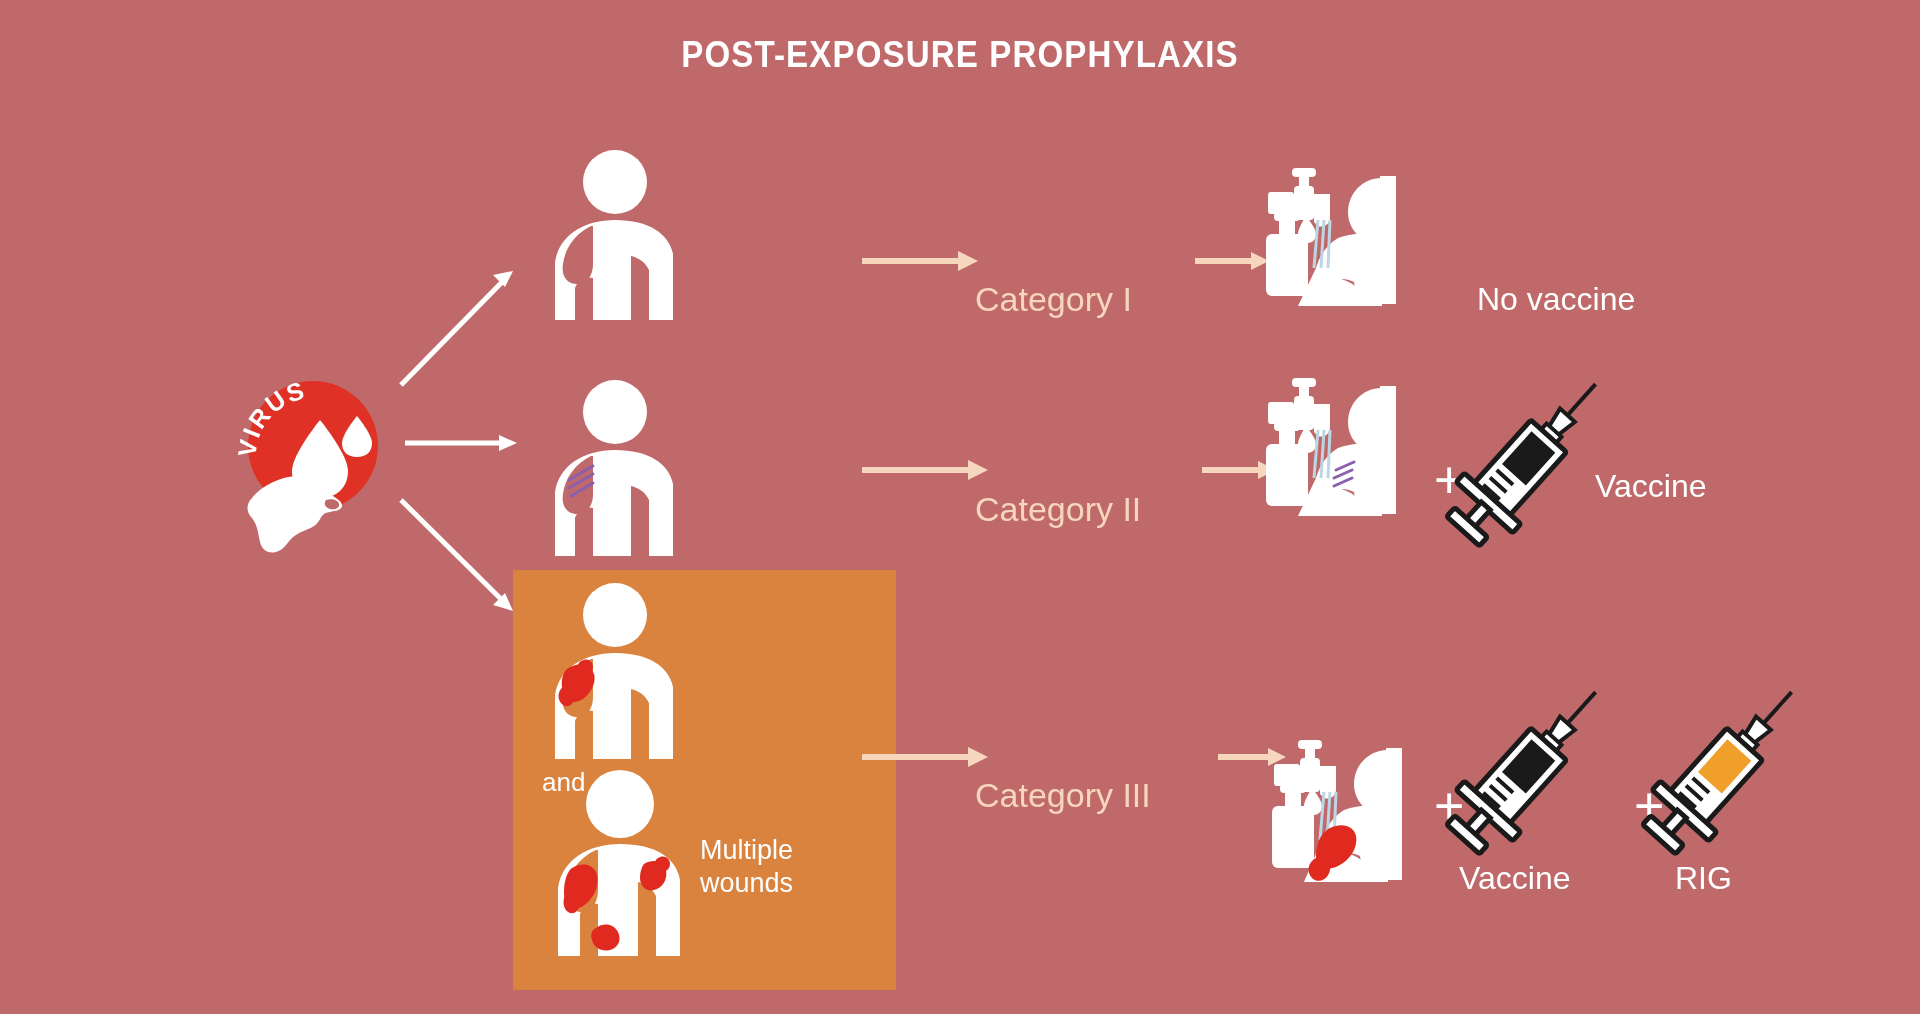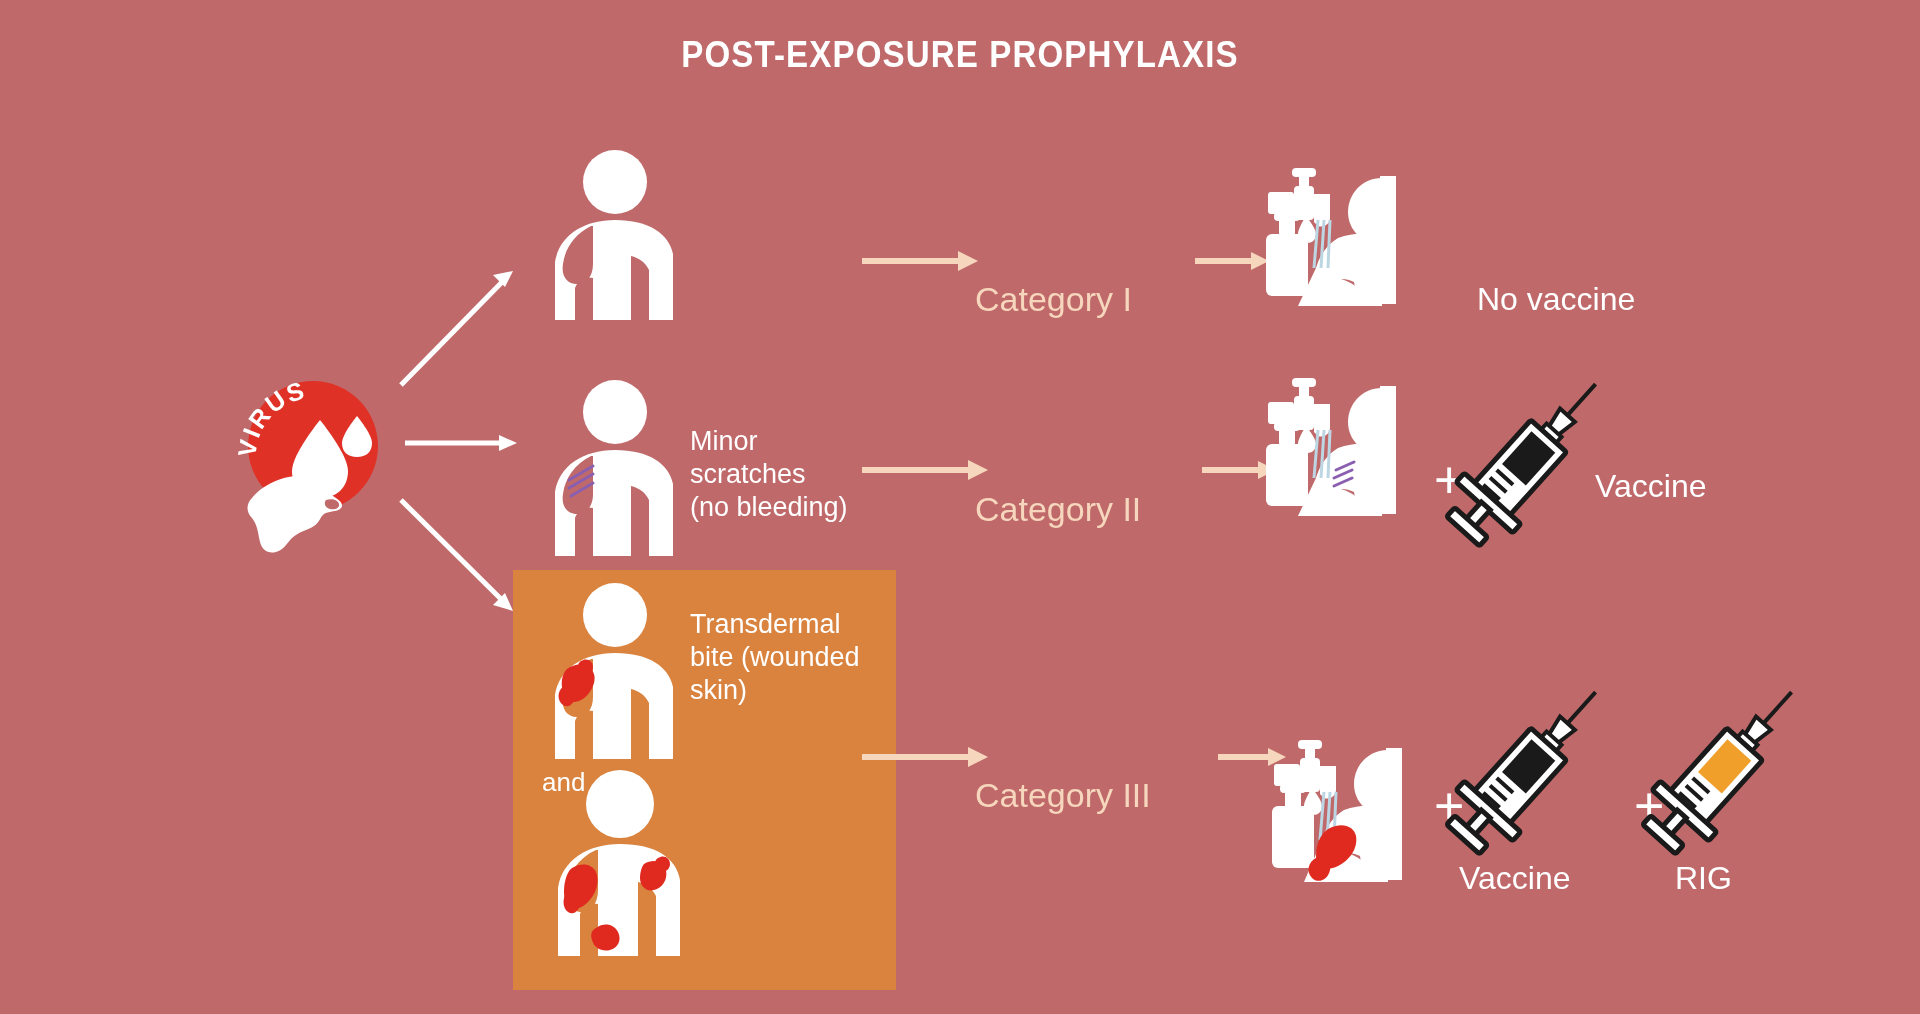--- a/index.html
+++ b/index.html
@@ -195,23 +195,20 @@
              L 10 112
              C 14 86 38 70 70 70 Z" fill="#ffffff"></path>
     <path d="M46 76 C 30 84 20 98 18 114 C 16 126 22 134 32 134 C 42 134 48 126 48 114 L 48 76 Z" fill="#c0696a"></path>
     <g stroke="#8a5fb0" stroke-width="3" stroke-linecap="round">
       <line x1="24" y1="100" x2="48" y2="86"></line>
       <line x1="24" y1="108" x2="48" y2="94"></line>
       <line x1="26" y1="116" x2="48" y2="103"></line>
     </g>
   </svg>
 
-  <div class="abs label" style="left:690px;top:425px;width:250px;">Minor
-scratches
-(no bleeding)</div>
 
   <svg class="abs" style="left:862px;top:455px;" width="150" height="30">
     <line x1="0" y1="15" x2="110" y2="15" stroke="#f6d7bd" stroke-width="6"></line>
     <polygon points="126,15 106,5 106,25" fill="#f6d7bd"></polygon>
   </svg>
 
   <div class="abs label-cat" style="left:975px;top:450px;">Category II</div>
 
   <svg class="abs" style="left:1202px;top:455px;" width="90" height="30">
     <line x1="0" y1="15" x2="58" y2="15" stroke="#f6d7bd" stroke-width="6"></line>
@@ -301,23 +298,20 @@
              L 10 112
              C 14 86 38 70 70 70 Z" fill="#ffffff"></path>
     <path d="M46 76 C 30 84 20 98 18 114 C 16 126 22 134 32 134 C 42 134 48 126 48 114 L 48 76 Z" fill="#d9833f"></path>
     <g fill="#e02a20">
       <path d="M22 86 C 30 80 40 80 46 86 C 52 92 50 102 44 110 C 38 118 28 122 22 116 C 16 110 14 94 22 86 Z"></path>
       <path d="M18 104 C 24 100 30 104 30 112 C 30 120 24 126 18 122 C 12 118 12 108 18 104 Z"></path>
       <path d="M36 78 C 42 74 48 78 48 84 C 48 90 42 94 36 90 C 32 86 32 80 36 78 Z"></path>
     </g>
   </svg>
 
-  <div class="abs label" style="left:690px;top:608px;width:250px;">Transdermal
-bite (wounded
-skin)</div>
 
   <div class="abs label-and" style="left:542px;top:767px;">and</div>
 
   <svg class="abs" style="left:548px;top:770px;" width="150" height="190">
     <circle cx="72" cy="34" r="34" fill="#ffffff"></circle>
     <path d="M72 74
              C 108 74 128 88 132 110
              L 132 186
              L 108 186
              L 108 126
@@ -333,20 +327,22 @@
     <path d="M48 80 C 30 88 20 104 18 120 C 16 132 22 142 34 142 C 44 142 50 132 50 120 L 50 80 Z" fill="#d9833f"></path>
     <g fill="#e02a20">
       <path d="M24 98 C 34 92 44 94 48 102 C 52 112 48 124 40 132 C 32 140 22 142 18 134 C 14 124 16 104 24 98 Z"></path>
       <path d="M20 122 C 26 118 32 124 32 132 C 32 140 26 146 20 142 C 14 138 14 126 20 122 Z"></path>
       <path d="M96 94 C 106 88 116 92 118 100 C 120 110 114 118 106 120 C 98 122 92 116 92 108 C 92 102 94 96 96 94 Z"></path>
       <path d="M110 88 C 116 84 122 88 122 94 C 122 100 116 104 110 100 C 106 96 106 90 110 88 Z"></path>
       <path d="M48 158 C 56 152 66 154 70 162 C 74 170 70 178 62 180 C 54 182 46 178 44 170 C 42 164 44 160 48 158 Z"></path>
     </g>
   </svg>
 
+  <div class="abs label" style="left:700px;top:834px;width:220px;">Multiple
+wounds</div>
 
   <svg class="abs" style="left:862px;top:742px;" width="160" height="30">
     <line x1="0" y1="15" x2="110" y2="15" stroke="#f6d7bd" stroke-width="6"></line>
     <polygon points="126,15 106,5 106,25" fill="#f6d7bd"></polygon>
   </svg>
 
   <div class="abs label-cat" style="left:975px;top:736px;text-align:center;">Category III</div>
 
   <svg class="abs" style="left:1218px;top:742px;" width="90" height="30">
     <line x1="0" y1="15" x2="52" y2="15" stroke="#f6d7bd" stroke-width="6"></line>

